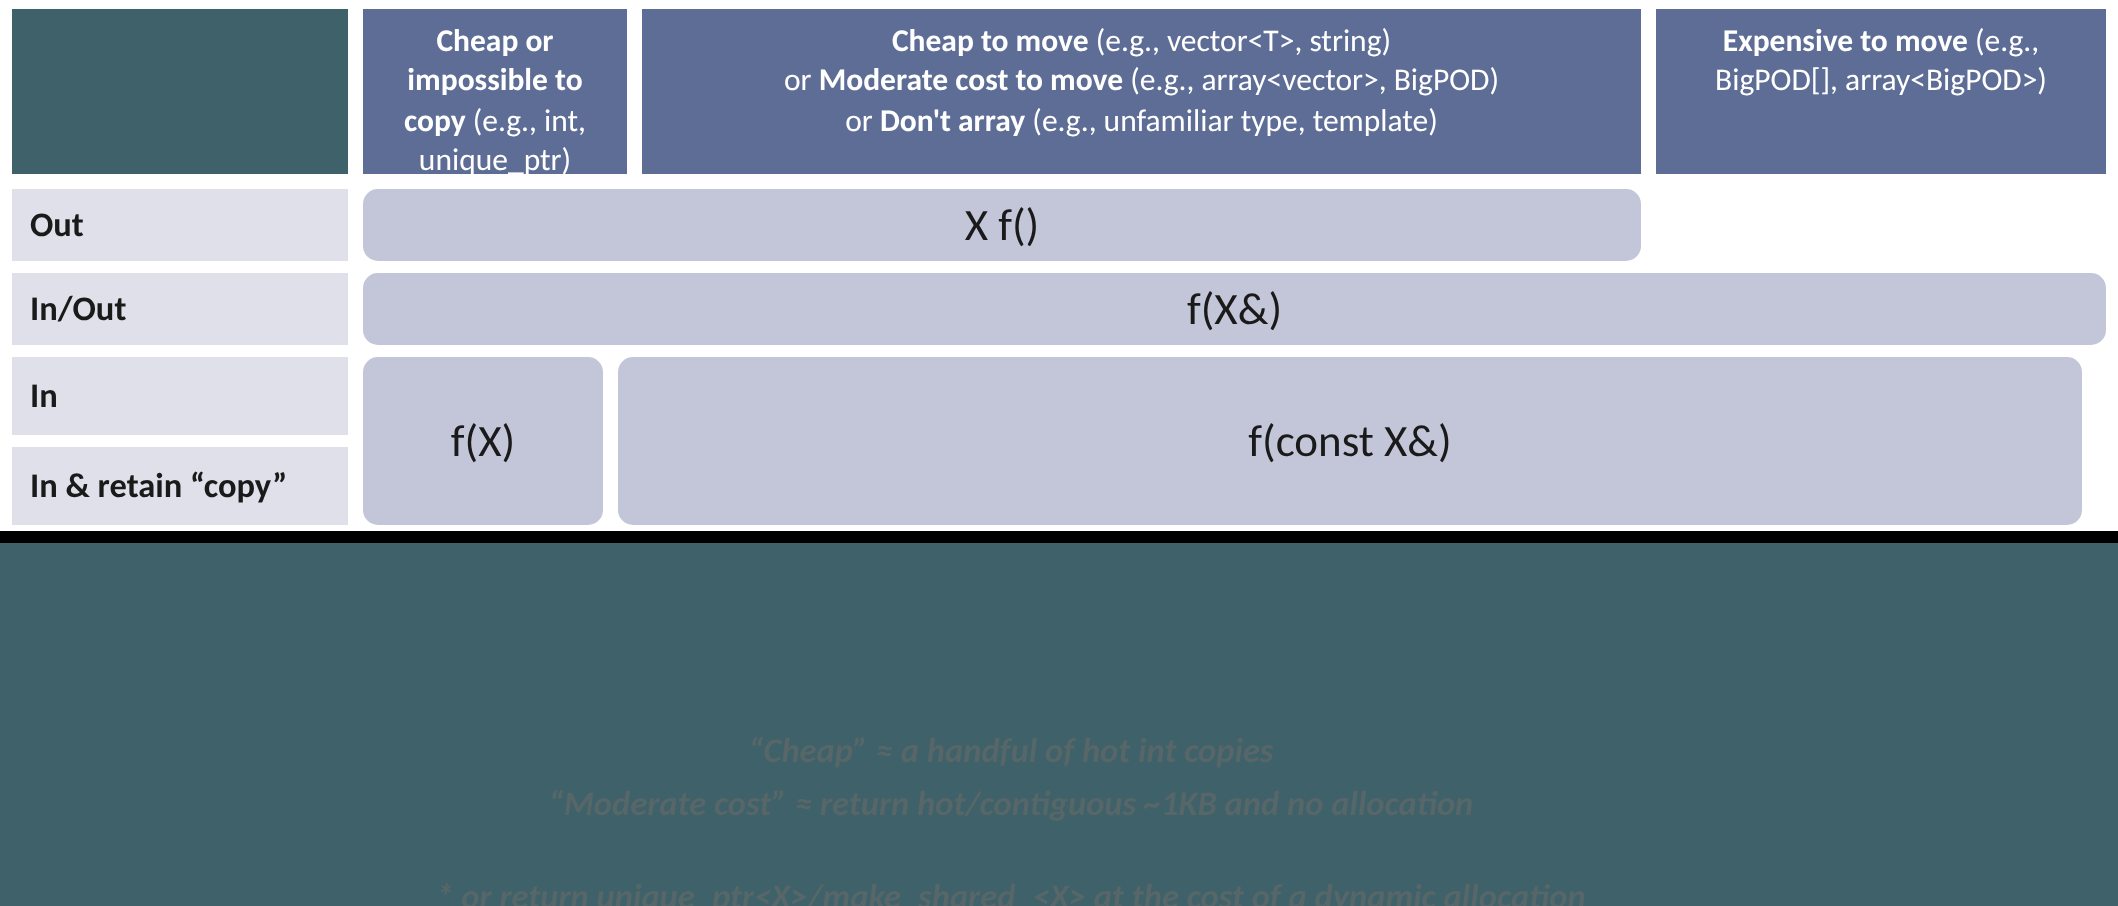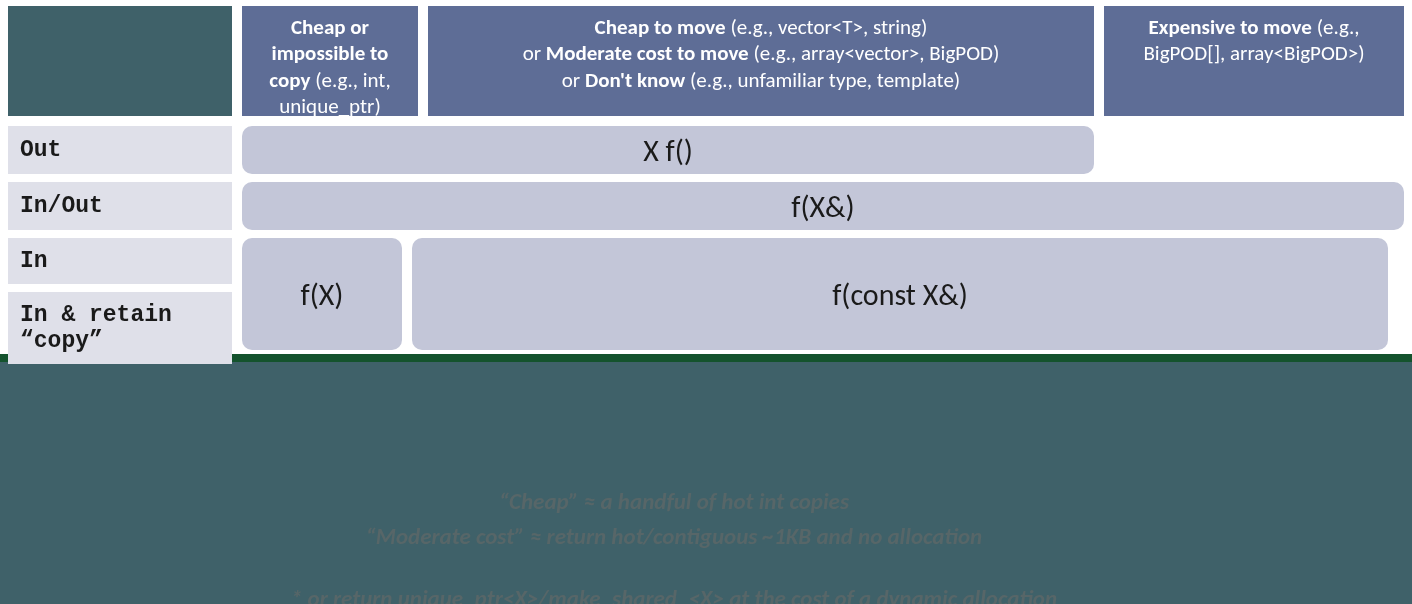--- a/index.html
+++ b/index.html
@@ -11,21 +11,21 @@
   }
   .stage {
     width: 1412px; height: 604px;
     position: relative;
     background: #3f6169;
   }
   .table-area {
     position: absolute;
     left: 0; top: 0;
     width: 1412px;
-    background: #14532d;
+    background: #000000;
     padding: 0 0 8px 0;
   }
   
   .hdr-row {
     display: flex;
     gap: 10px;
     padding: 6px 8px 6px 8px;
     background: #fff;
   }
   .hdr-cell {
@@ -49,21 +49,20 @@
   }
   .rowlabel {
     background: #dfe0e9;
     color: #1a1a1a;
     font-weight: 700;
     font-size: 23px;
     text-align: left;
     padding: 10px 12px;
     display: flex;
     align-items: center;
-    font-family: Liberation Mono, monospace;
   }
   .cell {
     background: #c3c6d8;
     color: #1a1a1a;
     font-size: 30px;
     text-align: center;
     display: flex;
     align-items: center;
     justify-content: center;
     padding: 10px 8px;
@@ -90,21 +89,21 @@
   <div class="table-area">
 
     <div class="hdr-row" style="height:122px;">
       <div class="hdr-spacer" style="width:224px;"></div>
       <div class="hdr-cell" style="width:176px;">
         <b>Cheap or impossible to copy</b><span> (e.g., int, unique_ptr)</span>
       </div>
       <div class="hdr-cell" style="width:666px;">
         <b>Cheap to move</b><span> (e.g., vector&lt;T&gt;, string)</span><br>
         <span>or </span><b>Moderate cost to move</b><span> (e.g., array&lt;vector&gt;, BigPOD)</span><br>
-        <span>or </span><b>Don't know</b><span> (e.g., unfamiliar type, template)</span>
+        <span>or </span><b>Don't array</b><span> (e.g., unfamiliar type, template)</span>
       </div>
       <div class="hdr-cell" style="width:300px;">
         <b>Expensive to move</b><span> (e.g., BigPOD[], array&lt;BigPOD&gt;)</span>
       </div>
     </div>
 
     <div class="body-row" style="height:56px;">
       <div class="rowlabel" style="width:224px;">Out</div>
       <div class="cell" style="width:852px;">X f()</div>
       <div style="width:300px;"></div>

